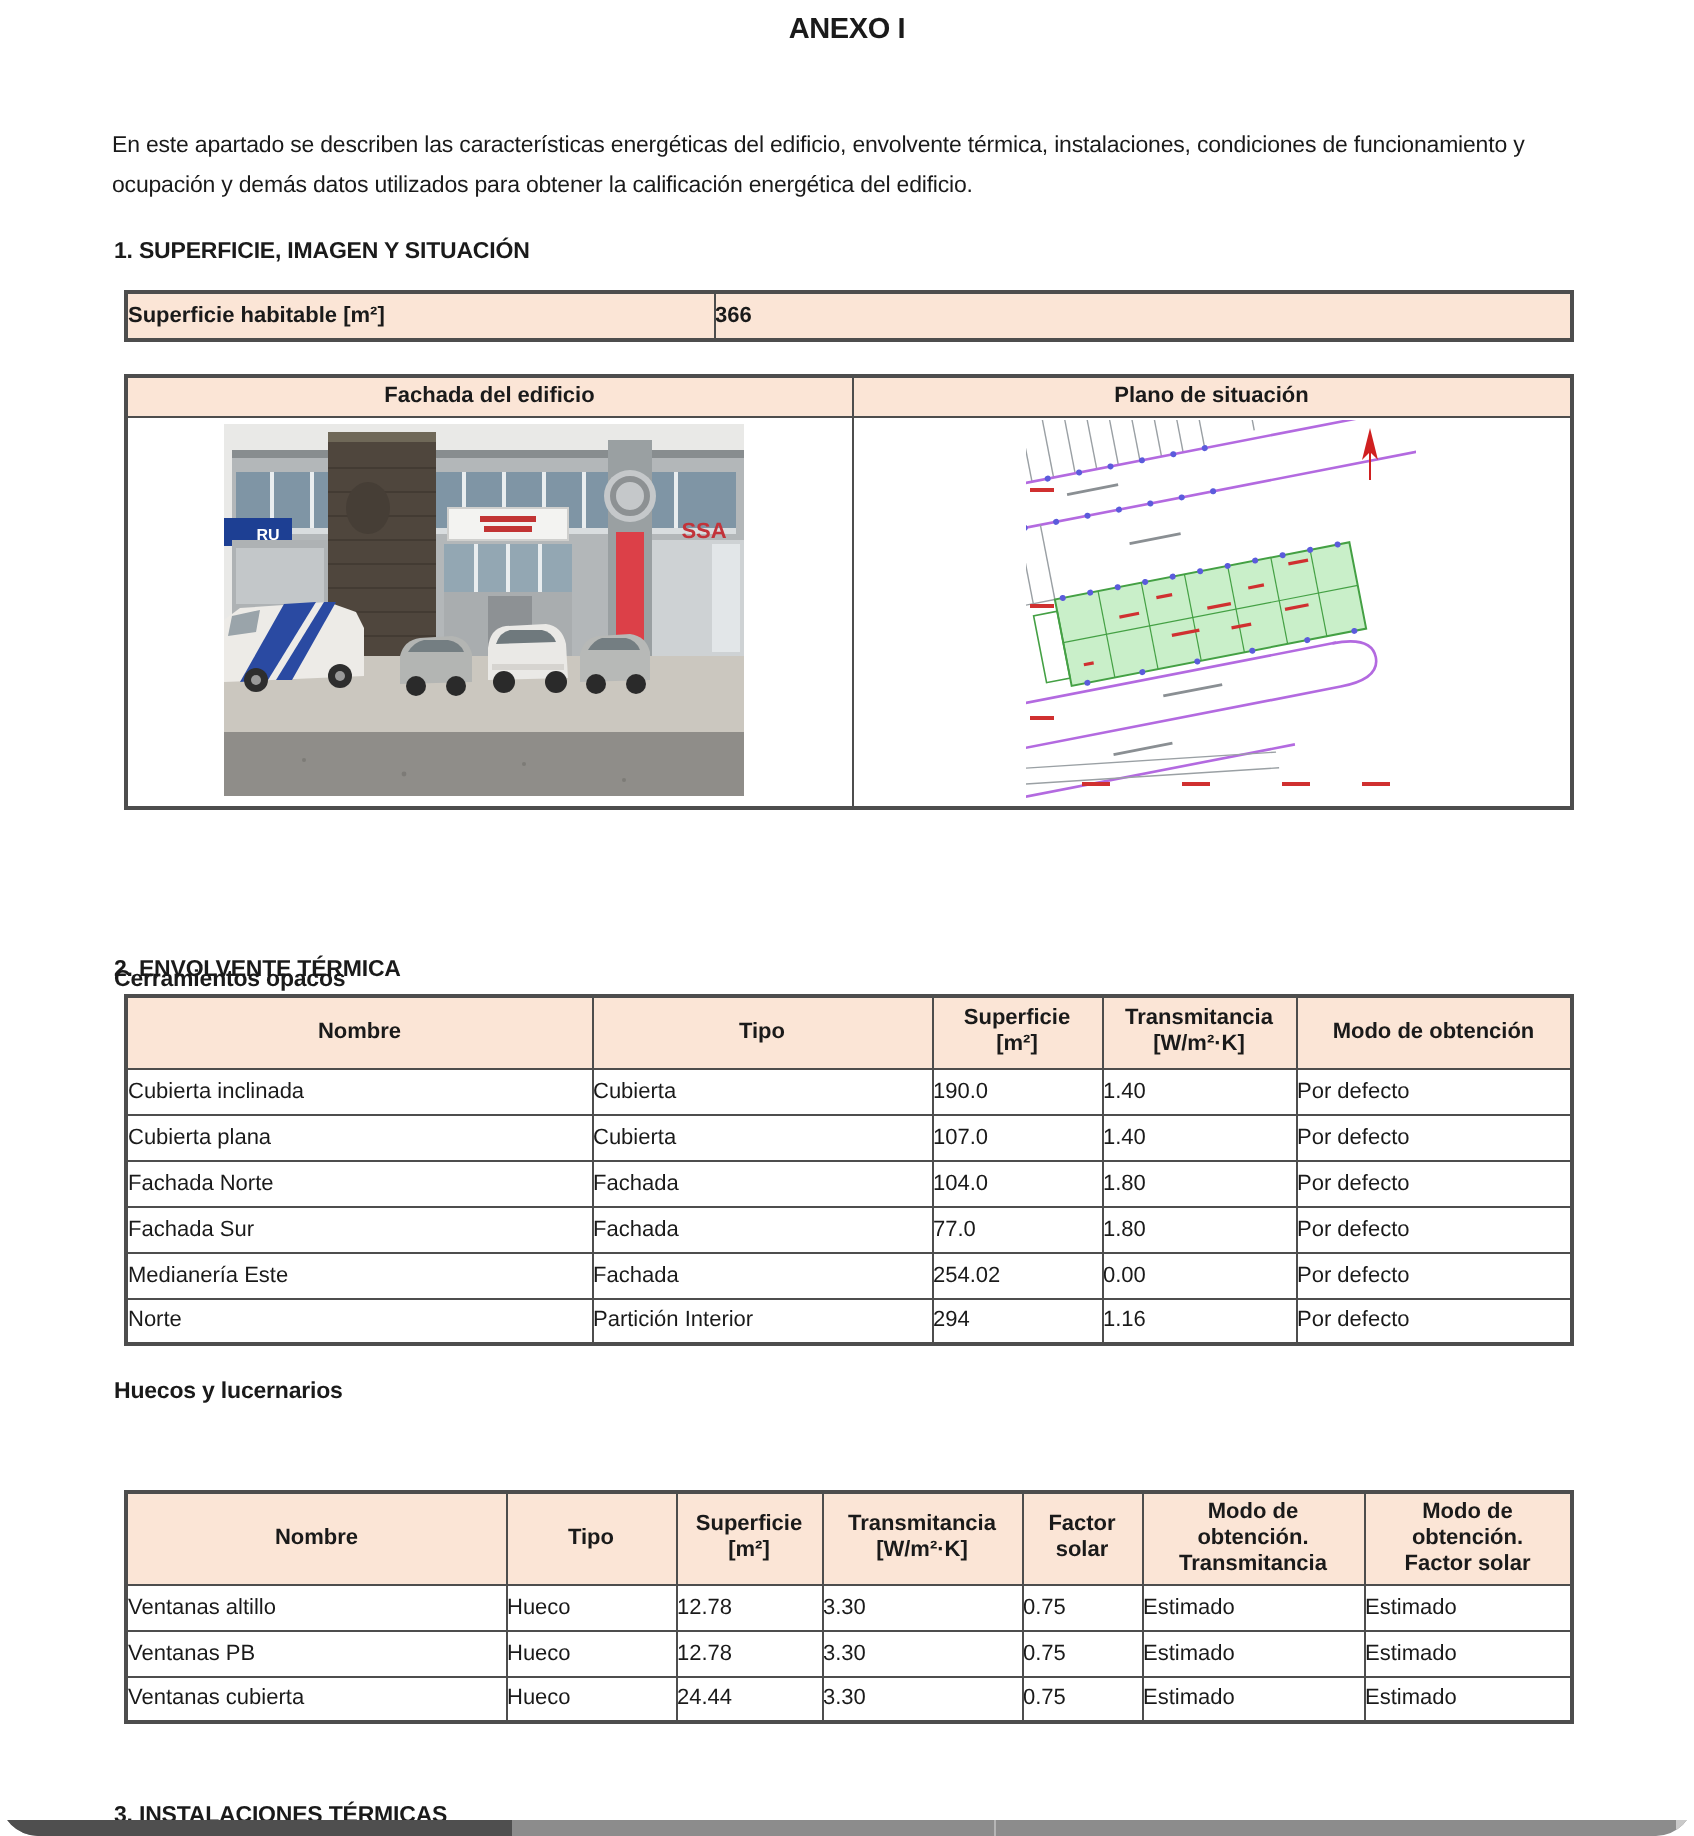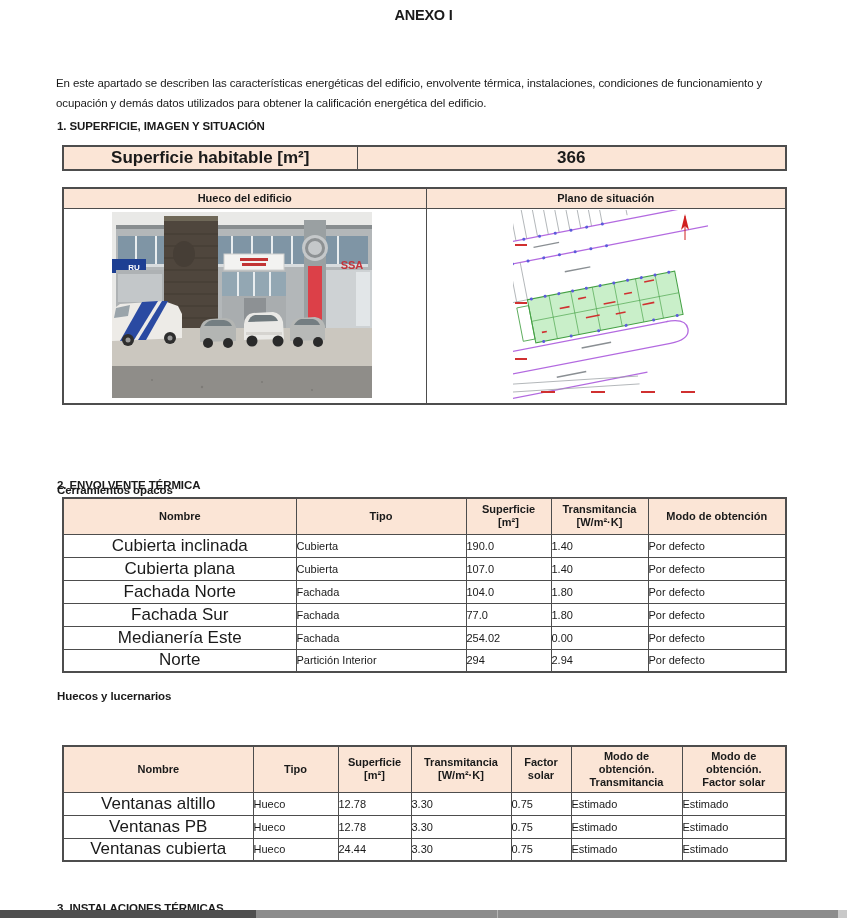--- a/index.html
+++ b/index.html
@@ -1,34 +1,34 @@
 <!DOCTYPE html>
 <html><head>
 <meta charset="utf-8">
 <style>
   html,body{margin:0;padding:0;background:#fff;}
   .page{position:relative;width:847px;height:918px;background:#ffffff;overflow:hidden;
-        font-family:"Liberation Sans",sans-serif;color:#1a1a1a;}
+        font-family:"Liberation Sans",sans-serif;color:#1a1a1a;border-radius:19px;}
 
   .doc-title{position:absolute;left:0;width:847px;text-align:center;
              font-size:14.5px;font-weight:bold;letter-spacing:-0.2px;white-space:nowrap;}
   .t1{top:7px;} .t2{top:25px;}
 
-  .intro{position:absolute;left:56px;top:73px;width:736px;
+  .intro{position:absolute;left:56px;top:63px;width:736px;
          font-size:11.5px;line-height:20px;letter-spacing:-0.1px;}
 
   .heading{position:absolute;left:57px;font-size:11.5px;font-weight:bold;letter-spacing:-0.1px;white-space:nowrap;}
   .h-s1{top:120px;} .h-s2{top:451px;margin-top:28px;} .h-cerr{top:484px;text-align:center;} .h-huec{top:690px;} .h-s3{top:902px;z-index:1;}
 
   table.doc{position:absolute;left:62px;width:723px;border-collapse:collapse;table-layout:fixed;
             border:2px solid #4d4d4d;background:#fff;}
   table.doc td,table.doc th{border:1px solid #4d4d4d;padding:0;overflow:hidden;}
   .hdr{background:#fbe5d6;font-weight:bold;text-align:center;vertical-align:middle;
        font-size:11px;line-height:13px;white-space:pre-line;padding:1px 2px;}
-  .name{text-align:center;vertical-align:middle;font-size:17px;padding:2px 6px;font-weight:normal;}
+  .name{text-align:left;vertical-align:middle;font-size:11px;padding:2px 6px;font-weight:normal;}
   .val{text-align:left;vertical-align:middle;font-size:11px;font-weight:normal;}
 
   .t-sup{top:145px;} .t-sup tr{height:24px;}
   .t-sup .name{font-weight:bold;background:#fbe5d6;}
 
   .t-img{top:187px;}
   .t-img tr.hrow{height:20px;}
   .t-img td.imgcell{height:194px;position:relative;background:#fff;vertical-align:top;}
 
   .t-cerr{top:497px;}
@@ -69,21 +69,21 @@
   </tbody>
     </table>
 
   <table class="doc t-img">
     <colgroup>
         <col style="width:363px">
         <col style="width:360px">
       </colgroup>
     <tbody>
         <tr class="hrow">
-      <th class="hdr">Hueco del edificio</th>
+      <th class="hdr">Fachada del edificio</th>
       <th class="hdr">Plano de situación</th>
     </tr>
     <tr>
       <td class="imgcell">
         <div class="photo-wrap">
           <svg width="260" height="186" viewBox="0 0 260 186">
             <rect width="260" height="186" fill="#e9e9e7"></rect>
             <rect x="4" y="16" width="256" height="100" fill="#b3b7b9"></rect>
             <rect x="4" y="13" width="256" height="4" fill="#888d8f"></rect>
             <rect x="6" y="24" width="250" height="30" fill="#7f95a5"></rect>
@@ -344,21 +344,21 @@
       <td class="name">Medianería Este</td>
       <td class="val">Fachada</td>
       <td class="val">254.02</td>
       <td class="val">0.00</td>
       <td class="val">Por defecto</td>
     </tr>
     <tr class="brow">
       <td class="name">Norte</td>
       <td class="val">Partición Interior</td>
       <td class="val">294</td>
-      <td class="val">2.94</td>
+      <td class="val">1.16</td>
       <td class="val">Por defecto</td>
     </tr>
   </tbody>
     </table>
 
   <div class="heading h-huec">Huecos y lucernarios</div>
 
   <table class="doc t-huec">
     <colgroup>
       <col style="width:190px">

